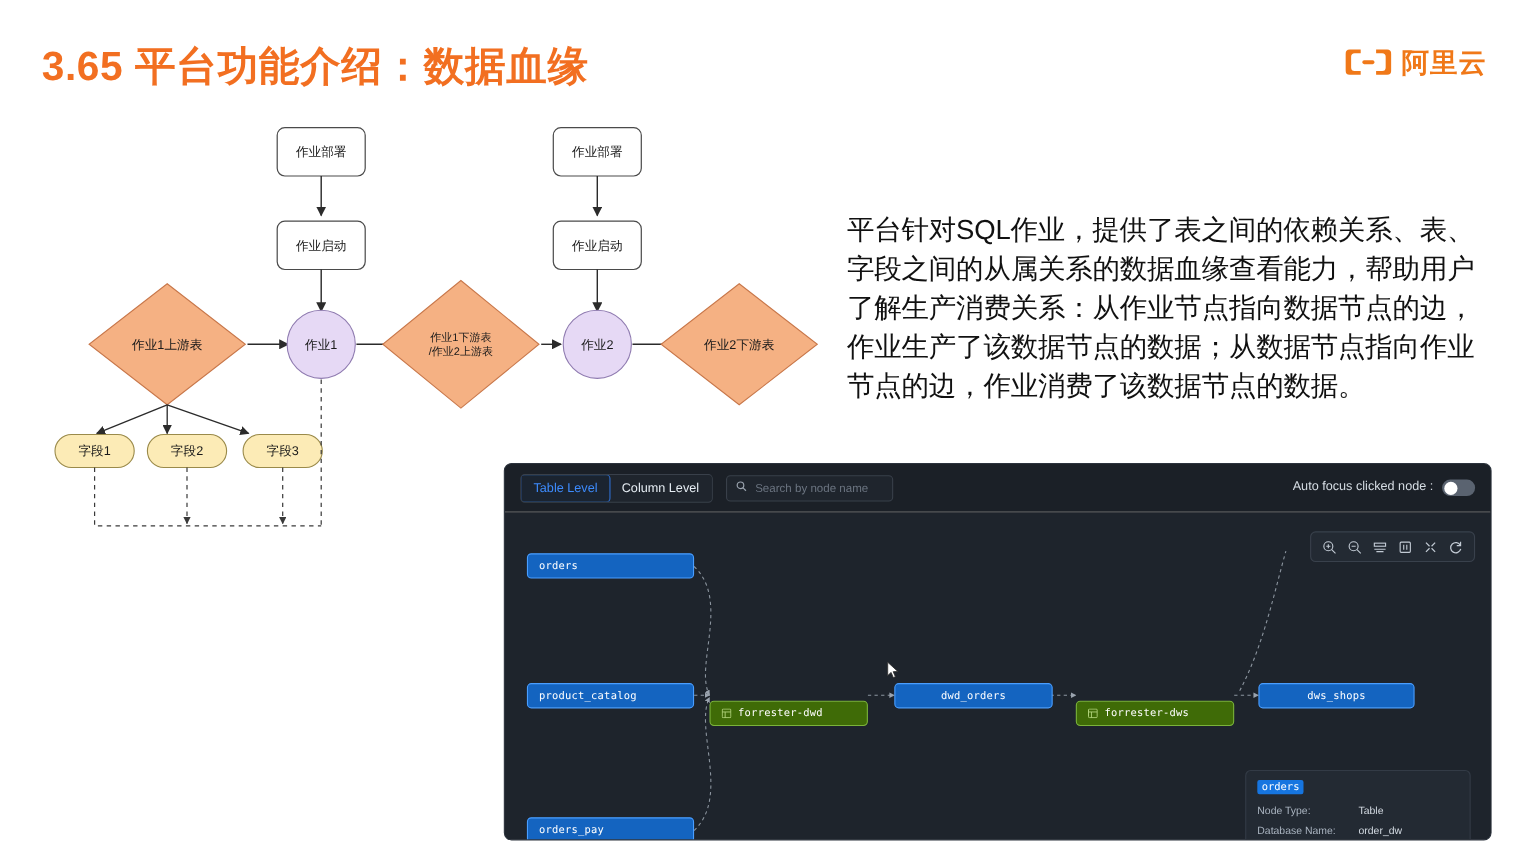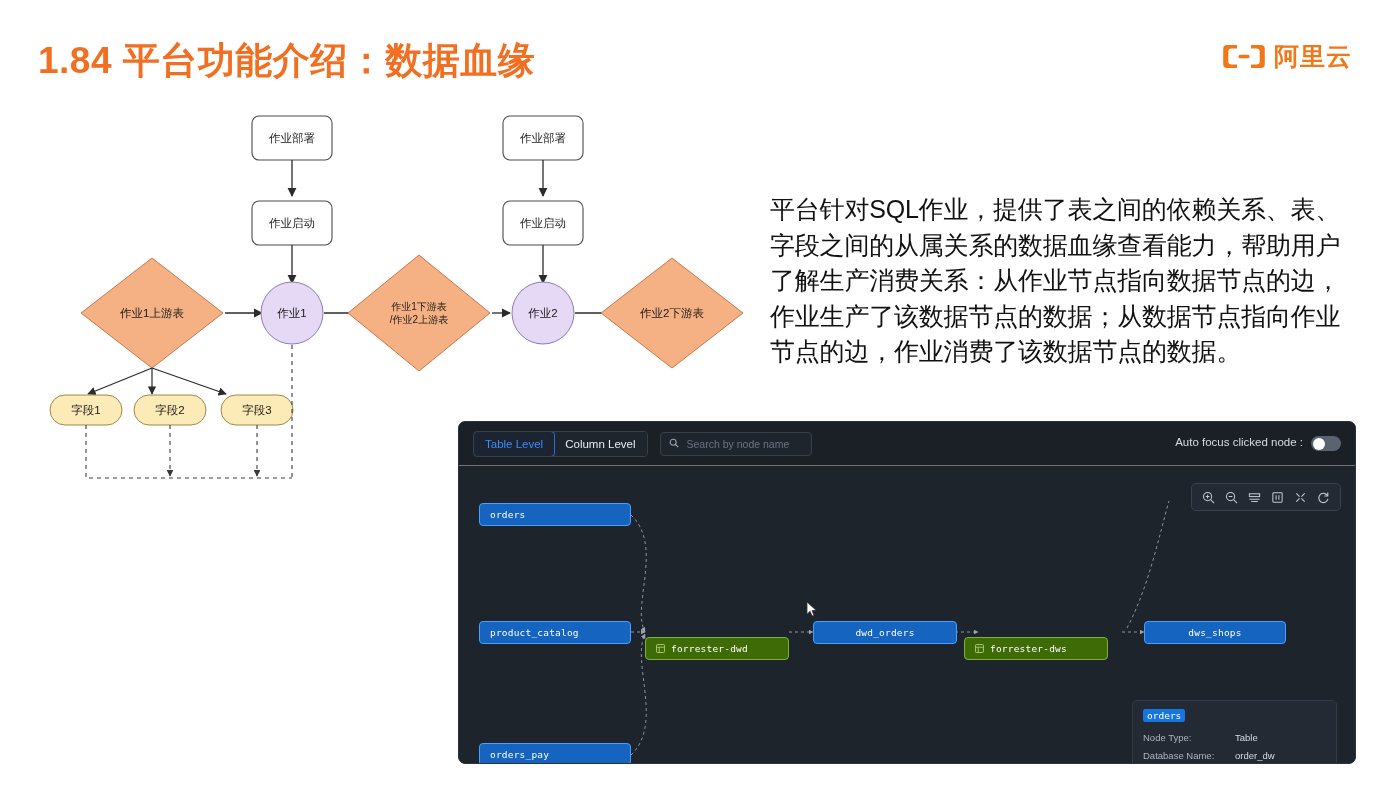--- a/index.html
+++ b/index.html
@@ -283,21 +283,21 @@
     top: 601px;
     width: 12px;
     height: 17px;
     z-index: 7;
     pointer-events: none;
   }
 </style>
 </head>
 <body>
 
-<div id="slide-title">1.84 平台功能介绍：数据血缘</div>
+<div id="slide-title">3.65 平台功能介绍：数据血缘</div>
 
 <div id="brand-logo">
   <span class="mark">
     <svg width="42" height="27" viewBox="0 0 42 27">
       <path d="M4 2 L14 2 L14 5.5 L8.5 5.5 A3.2 3.2 0 0 0 5.3 8.7 L5.3 18.3 A3.2 3.2 0 0 0 8.5 21.5 L14 21.5 L14 25 L4 25 A4 4 0 0 1 0.2 21 L0.2 6 A4 4 0 0 1 4 2 Z" fill="#F07818"></path>
       <path d="M38 2 L28 2 L28 5.5 L33.5 5.5 A3.2 3.2 0 0 1 36.7 8.7 L36.7 18.3 A3.2 3.2 0 0 1 33.5 21.5 L28 21.5 L28 25 L38 25 A4 4 0 0 0 41.8 21 L41.8 6 A4 4 0 0 0 38 2 Z" fill="#F07818"></path>
       <rect x="15.5" y="11.7" width="11" height="3.6" rx="1.6" fill="#F07818"></rect>
     </svg>
   </span>
   <span class="brand-text">阿里云</span>
@@ -458,21 +458,21 @@
           <line x1="3.6" y1="3.6" x2="3.6" y2="9.4" stroke="#bfe08a" stroke-width="0.9"></line>
         </svg>
       </span>
       <span>forrester-dwd</span>
     </div>
 
     <div class="gnode table" style="left:354px; top:155px; width:144px;">
       <span style="margin:0 auto;">dwd_orders</span>
     </div>
 
-    <div class="gnode job" style="left:505px; top:155px; width:144px;">
+    <div class="gnode job" style="left:519px; top:155px; width:144px;">
       <span class="job-icon">
         <svg width="9" height="9" viewBox="0 0 10 10">
           <rect x="0.6" y="0.6" width="8.8" height="8.8" rx="1" fill="none" stroke="#bfe08a" stroke-width="1"></rect>
           <line x1="0.6" y1="3.6" x2="9.4" y2="3.6" stroke="#bfe08a" stroke-width="0.9"></line>
           <line x1="3.6" y1="3.6" x2="3.6" y2="9.4" stroke="#bfe08a" stroke-width="0.9"></line>
         </svg>
       </span>
       <span>forrester-dws</span>
     </div>
 

